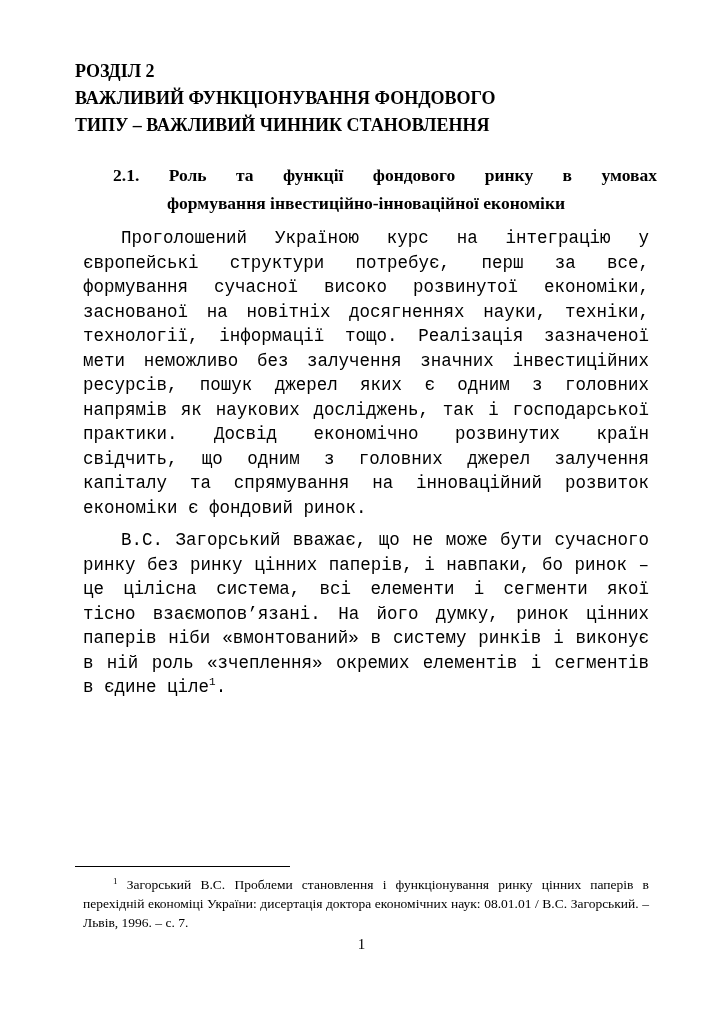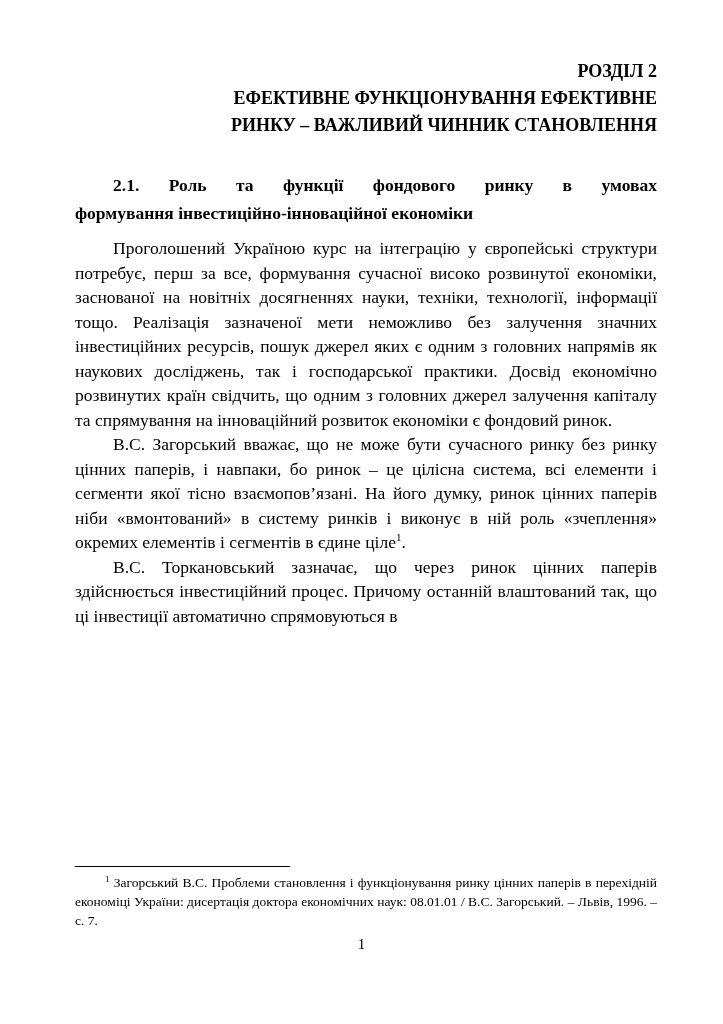--- a/index.html
+++ b/index.html
@@ -16,70 +16,71 @@
     font-family: "Liberation Serif", "DejaVu Serif", serif;
     overflow: hidden;
   }
   .content {
     position: absolute;
     top: 58px;
     left: 75px;
     width: 582px;
   }
   .chapter-title {
-    text-align: right;
+    text-align: left;
     font-weight: bold;
     font-size: 18px;
     line-height: 27px;
   }
   .chapter-title div {
     white-space: nowrap;
   }
   .section-heading {
-    margin-top: 32px;
+    margin-top: 22px;
     font-weight: bold;
     font-size: 17.5px;
     line-height: 28px;
   }
   .heading-line1 {
     text-align: justify;
     text-align-last: justify;
     text-indent: 38px;
   }
   .heading-line2 {
-    text-align: left;
+    text-align: center;
   }
   .body-text {
     margin-top: 9px;
   }
   .para {
-    margin: 0;
+    margin: 8px;
     font-size: 17.5px;
     line-height: 24.5px;
     text-align: justify;
     text-indent: 38px;
+    font-family: Liberation Mono, monospace;
   }
   .para sup {
     font-size: 11px;
     line-height: 0;
   }
   .footnote-area {
     position: absolute;
     top: 866px;
     left: 75px;
     width: 582px;
   }
   .footnote-rule {
     width: 215px;
     height: 0;
     border-top: 1px solid #000000;
     margin-bottom: 6px;
   }
   .footnote-text {
-    margin: 0;
+    margin: 8px;
     font-size: 13.5px;
     line-height: 19px;
     text-align: justify;
     text-indent: 30px;
   }
   .footnote-text sup {
     font-size: 9px;
     line-height: 0;
   }
   .page-number {
@@ -92,36 +93,35 @@
   }
 </style>
 </head>
 <body>
 
 <div class="page">
   <div class="content">
 
     <div class="chapter-title">
       <div>РОЗДІЛ 2</div>
-      <div>ЕФЕКТИВНЕ ФУНКЦІОНУВАННЯ ЕФЕКТИВНЕ</div>
-      <div>РИНКУ – ВАЖЛИВИЙ ЧИННИК СТАНОВЛЕННЯ</div>
+      <div>ВАЖЛИВИЙ ФУНКЦІОНУВАННЯ ФОНДОВОГО</div>
+      <div>ТИПУ – ВАЖЛИВИЙ ЧИННИК СТАНОВЛЕННЯ</div>
     </div>
 
     <div class="section-heading">
       <div class="heading-line1">2.1. Роль та функції фондового ринку в умовах</div>
       <div class="heading-line2">формування інвестиційно-інноваційної економіки</div>
     </div>
 
     <div class="body-text">
       <p class="para"><span>Проголошений Україною курс на інтеграцію у європейські структури потребує, перш за все, формування сучасної високо розвинутої економіки, заснованої на новітніх досягненнях науки, техніки, технології, інформації тощо. Реалізація зазначеної мети неможливо без залучення значних інвестиційних ресурсів, пошук джерел яких є одним з головних напрямів як наукових досліджень, так і господарської практики. Досвід економічно розвинутих країн свідчить, що одним з головних джерел залучення капіталу та спрямування на інноваційний розвиток економіки  є фондовий ринок.</span></p>
 
 
       <p class="para"><span>В.С. Загорський вважає, що не може бути сучасного ринку без ринку цінних паперів, і навпаки,  бо ринок – це цілісна система, всі елементи і сегменти якої тісно взаємопов’язані. На його думку, ринок цінних паперів ніби «вмонтований» в систему ринків і виконує в ній роль «зчеплення» окремих елементів і сегментів в єдине ціле</span><sup>1</sup><span>.</span></p>
 
-      <p class="para"><span>В.С. Торкановський зазначає, що через ринок цінних паперів здійснюється інвестиційний процес. Причому останній влаштований так, що ці інвестиції автоматично спрямовуються в</span></p>
     </div>
 
   </div>
 
   <div class="footnote-area">
     <div class="footnote-rule"></div>
     <p class="footnote-text"><sup>1</sup> <span>Загорський В.С. Проблеми становлення і функціонування ринку цінних паперів в перехідній економіці України: дисертація доктора економічних наук: 08.01.01 / В.С. Загорський. – Львів, 1996. – с. 7.</span></p>
   </div>
 
   <div class="page-number">1</div>

